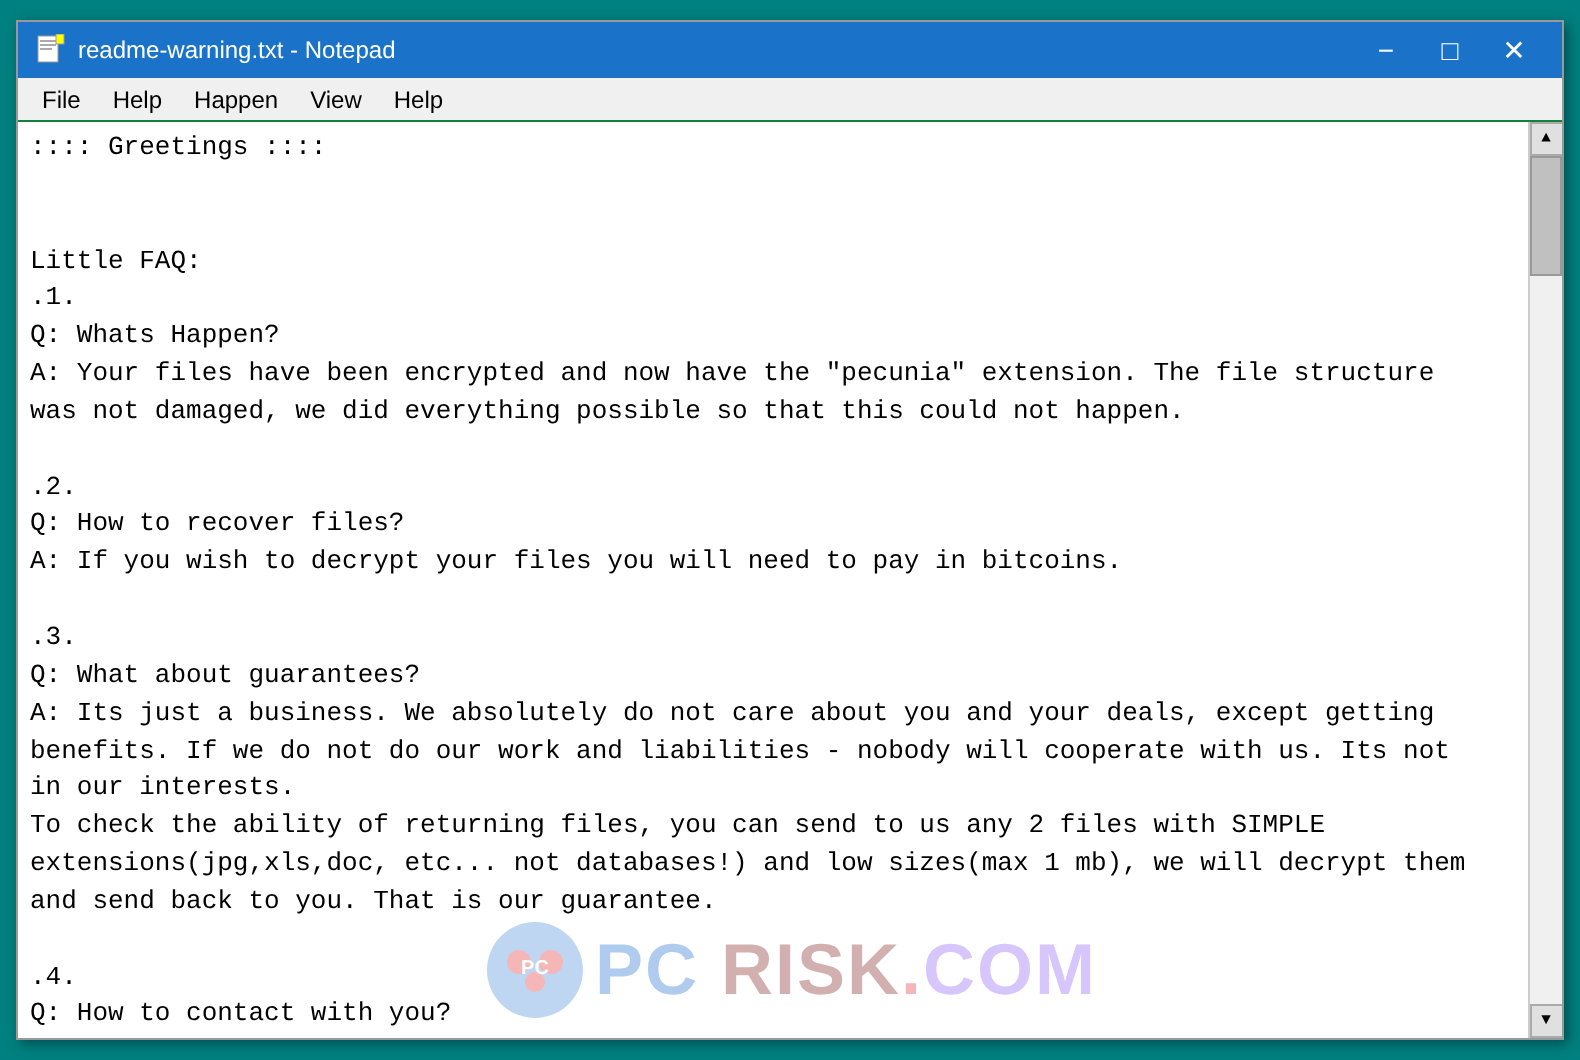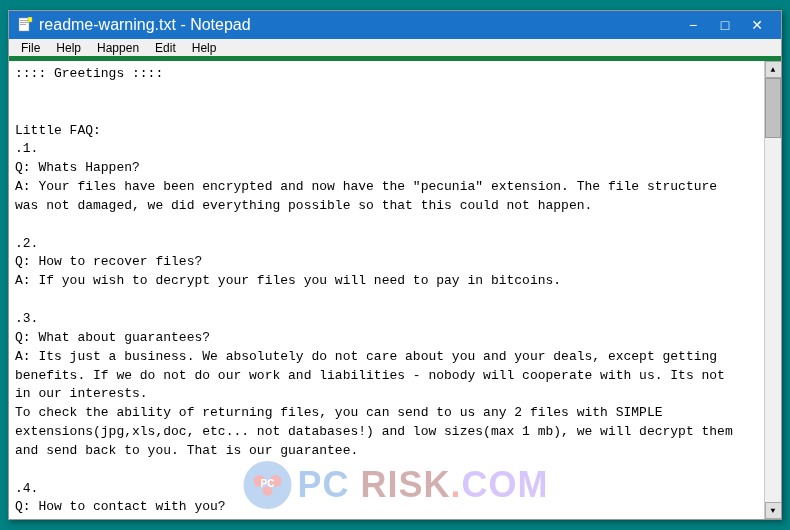--- a/index.html
+++ b/index.html
@@ -39,21 +39,21 @@
     }
     .title-bar-icon {
       width: 16px;
       height: 16px;
       margin-right: 6px;
       flex-shrink: 0;
     }
     .title-bar-text {
       color: #fff;
       font-family: 'Segoe UI', Arial, sans-serif;
-      font-size: 16px;
+      font-size: 12px;
       flex: 1;
     }
     .title-controls {
       display: flex;
       gap: 0;
     }
     .title-btn {
       width: 32px;
       height: 28px;
       display: flex;
@@ -65,21 +65,21 @@
       font-family: Arial, sans-serif;
     }
 
     
     .menu-bar {
       background: #f0f0f0;
       height: 22px;
       display: flex;
       align-items: center;
       padding: 0 4px;
-      border-bottom: 5px solid #15803d;
+      border-bottom: 1px solid #15803d;
       flex-shrink: 0;
     }
     .menu-item {
       padding: 0 8px;
       height: 100%;
       display: flex;
       align-items: center;
       font-family: 'Segoe UI', Arial, sans-serif;
       font-size: 12px;
       cursor: pointer;
@@ -189,21 +189,21 @@
       <div class="title-btn minimize">−</div>
       <div class="title-btn maximize">□</div>
       <div class="title-btn close">✕</div>
     </div>
   </div>
 
   <div class="menu-bar">
     <div class="menu-item">File</div>
     <div class="menu-item">Help</div>
     <div class="menu-item">Happen</div>
-    <div class="menu-item">Edit</div>
+    <div class="menu-item">View</div>
     <div class="menu-item">Help</div>
   </div>
 
   <div class="text-container">
     <div class="text-content" contenteditable="true" style="">:::: Greetings ::::
 
 
 Little FAQ:
 .1.
 Q: Whats Happen?

